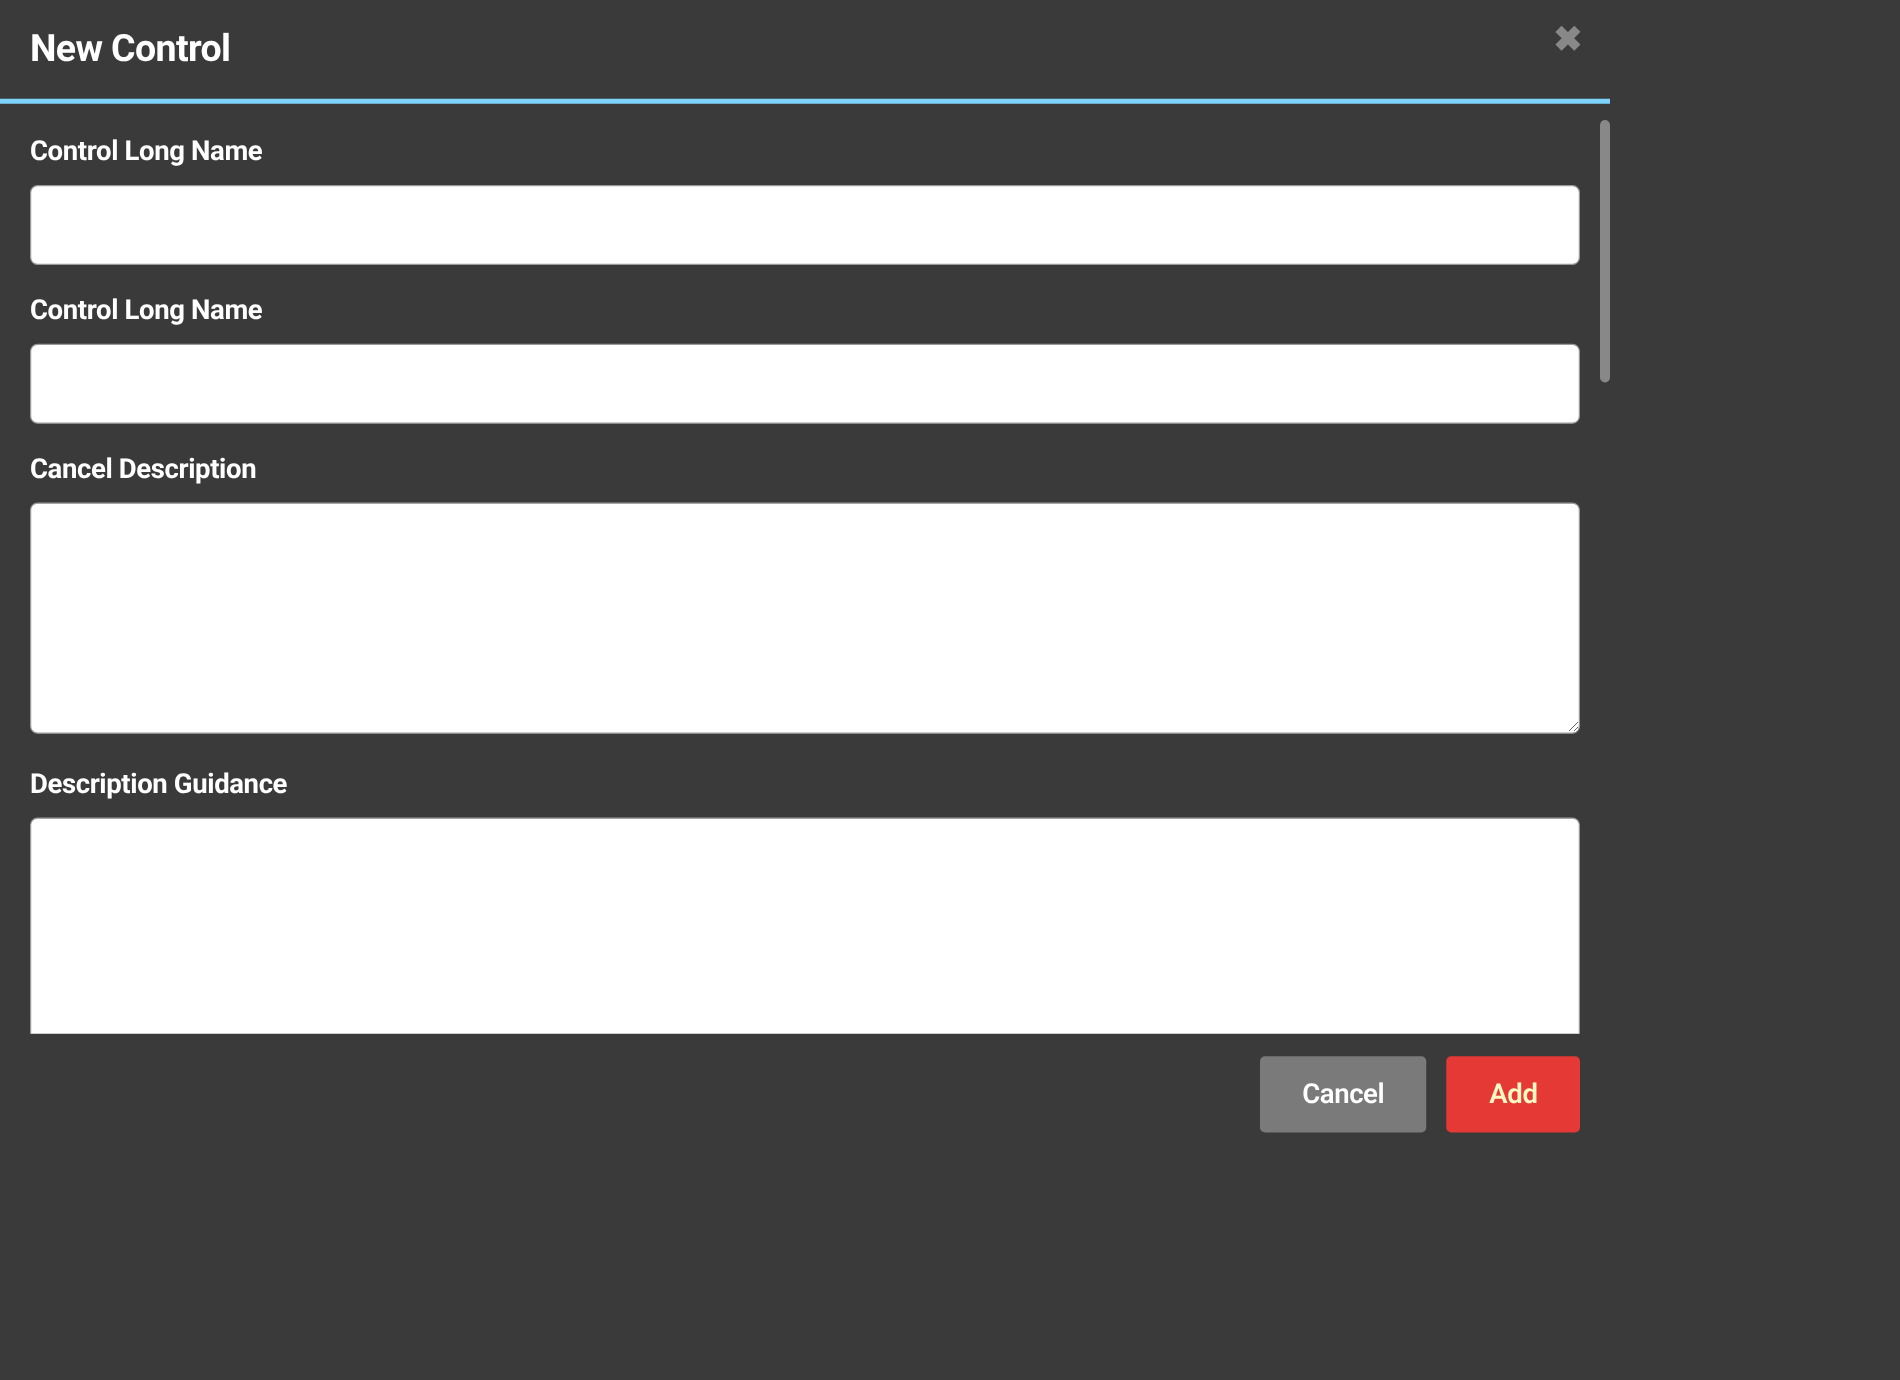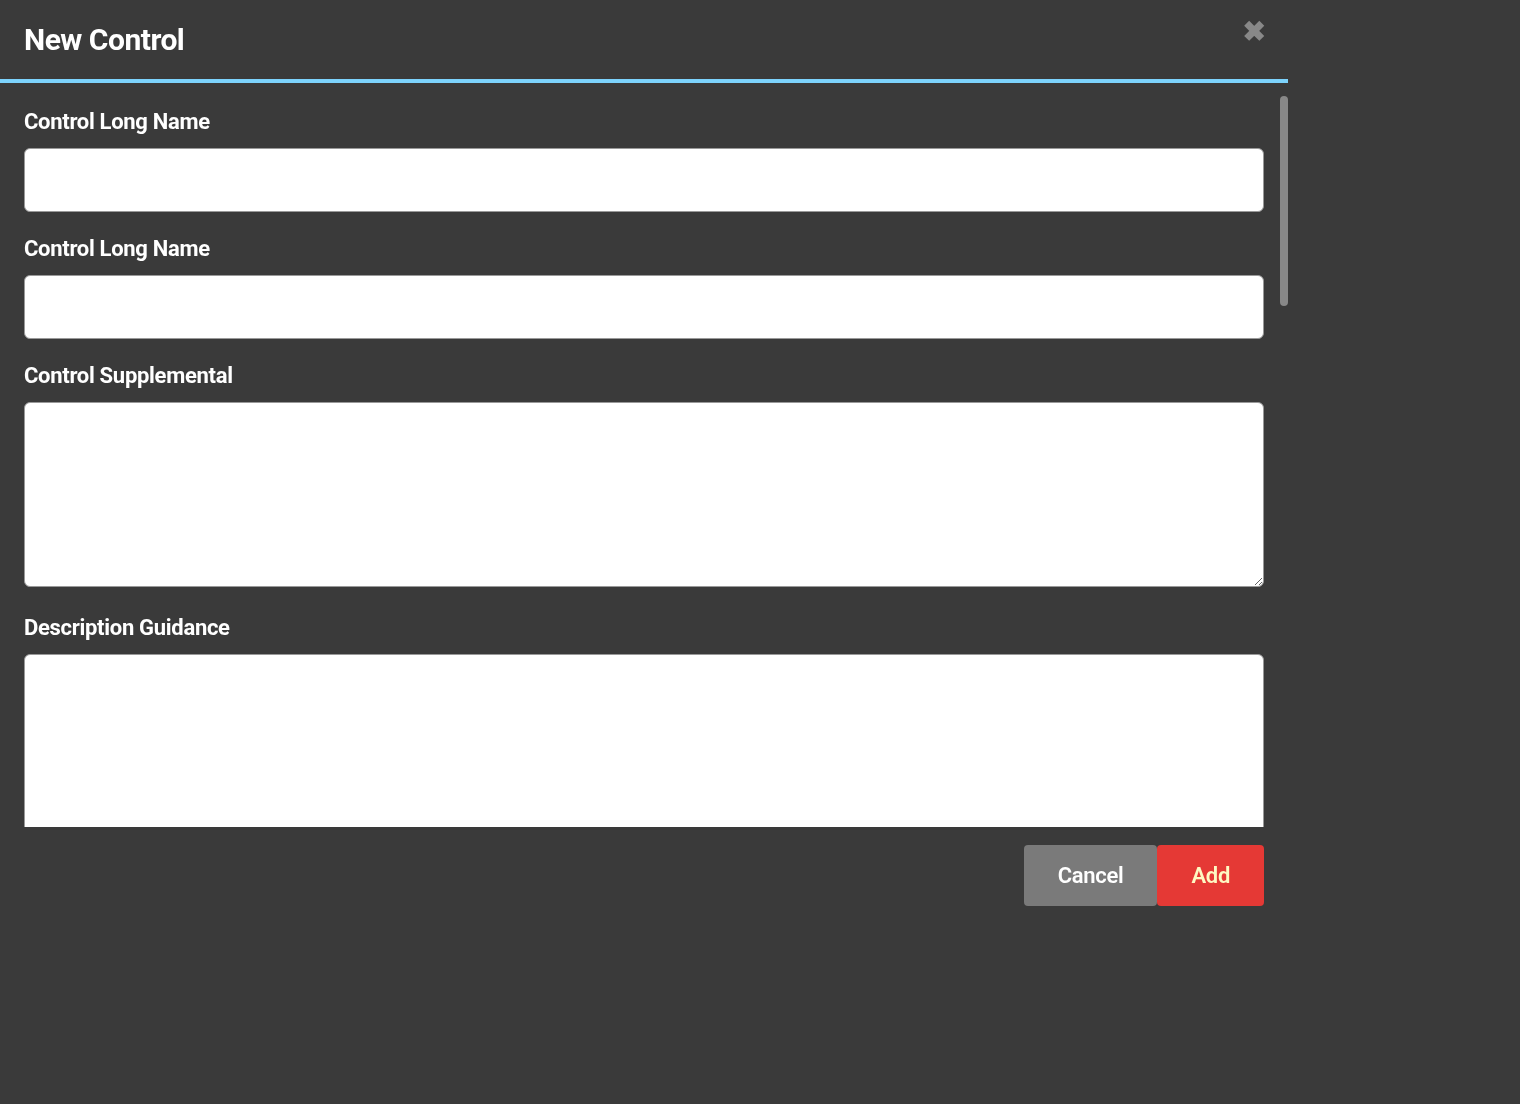--- a/index.html
+++ b/index.html
@@ -104,20 +104,21 @@
     }
 
     .form-textarea.supp {
       height: 185px;
     }
 
     .modal-footer {
       padding: 18px 24px;
       display: flex;
       justify-content: flex-end;
+      gap: 16px;
       background: #3a3a3a;
     }
 
     .btn {
       border: none;
       border-radius: 4px;
       font-size: 22px;
       font-weight: 600;
       padding: 18px 34px;
       cursor: pointer;
@@ -173,21 +174,21 @@
         <label class="form-label">Control Long Name</label>
         <input type="text" class="form-input" value="" style="">
       </div>
 
       <div class="form-group">
         <label class="form-label">Control Long Name</label>
         <input type="text" class="form-input" value="" style="">
       </div>
 
       <div class="form-group">
-        <label class="form-label">Control Supplemental</label>
+        <label class="form-label">Cancel Description</label>
         <textarea class="form-textarea desc" style=""></textarea>
       </div>
 
       <div class="form-group">
         <label class="form-label">Description Guidance</label>
         <textarea class="form-textarea supp" style=""></textarea>
       </div>
 
     </div>
   </div>

